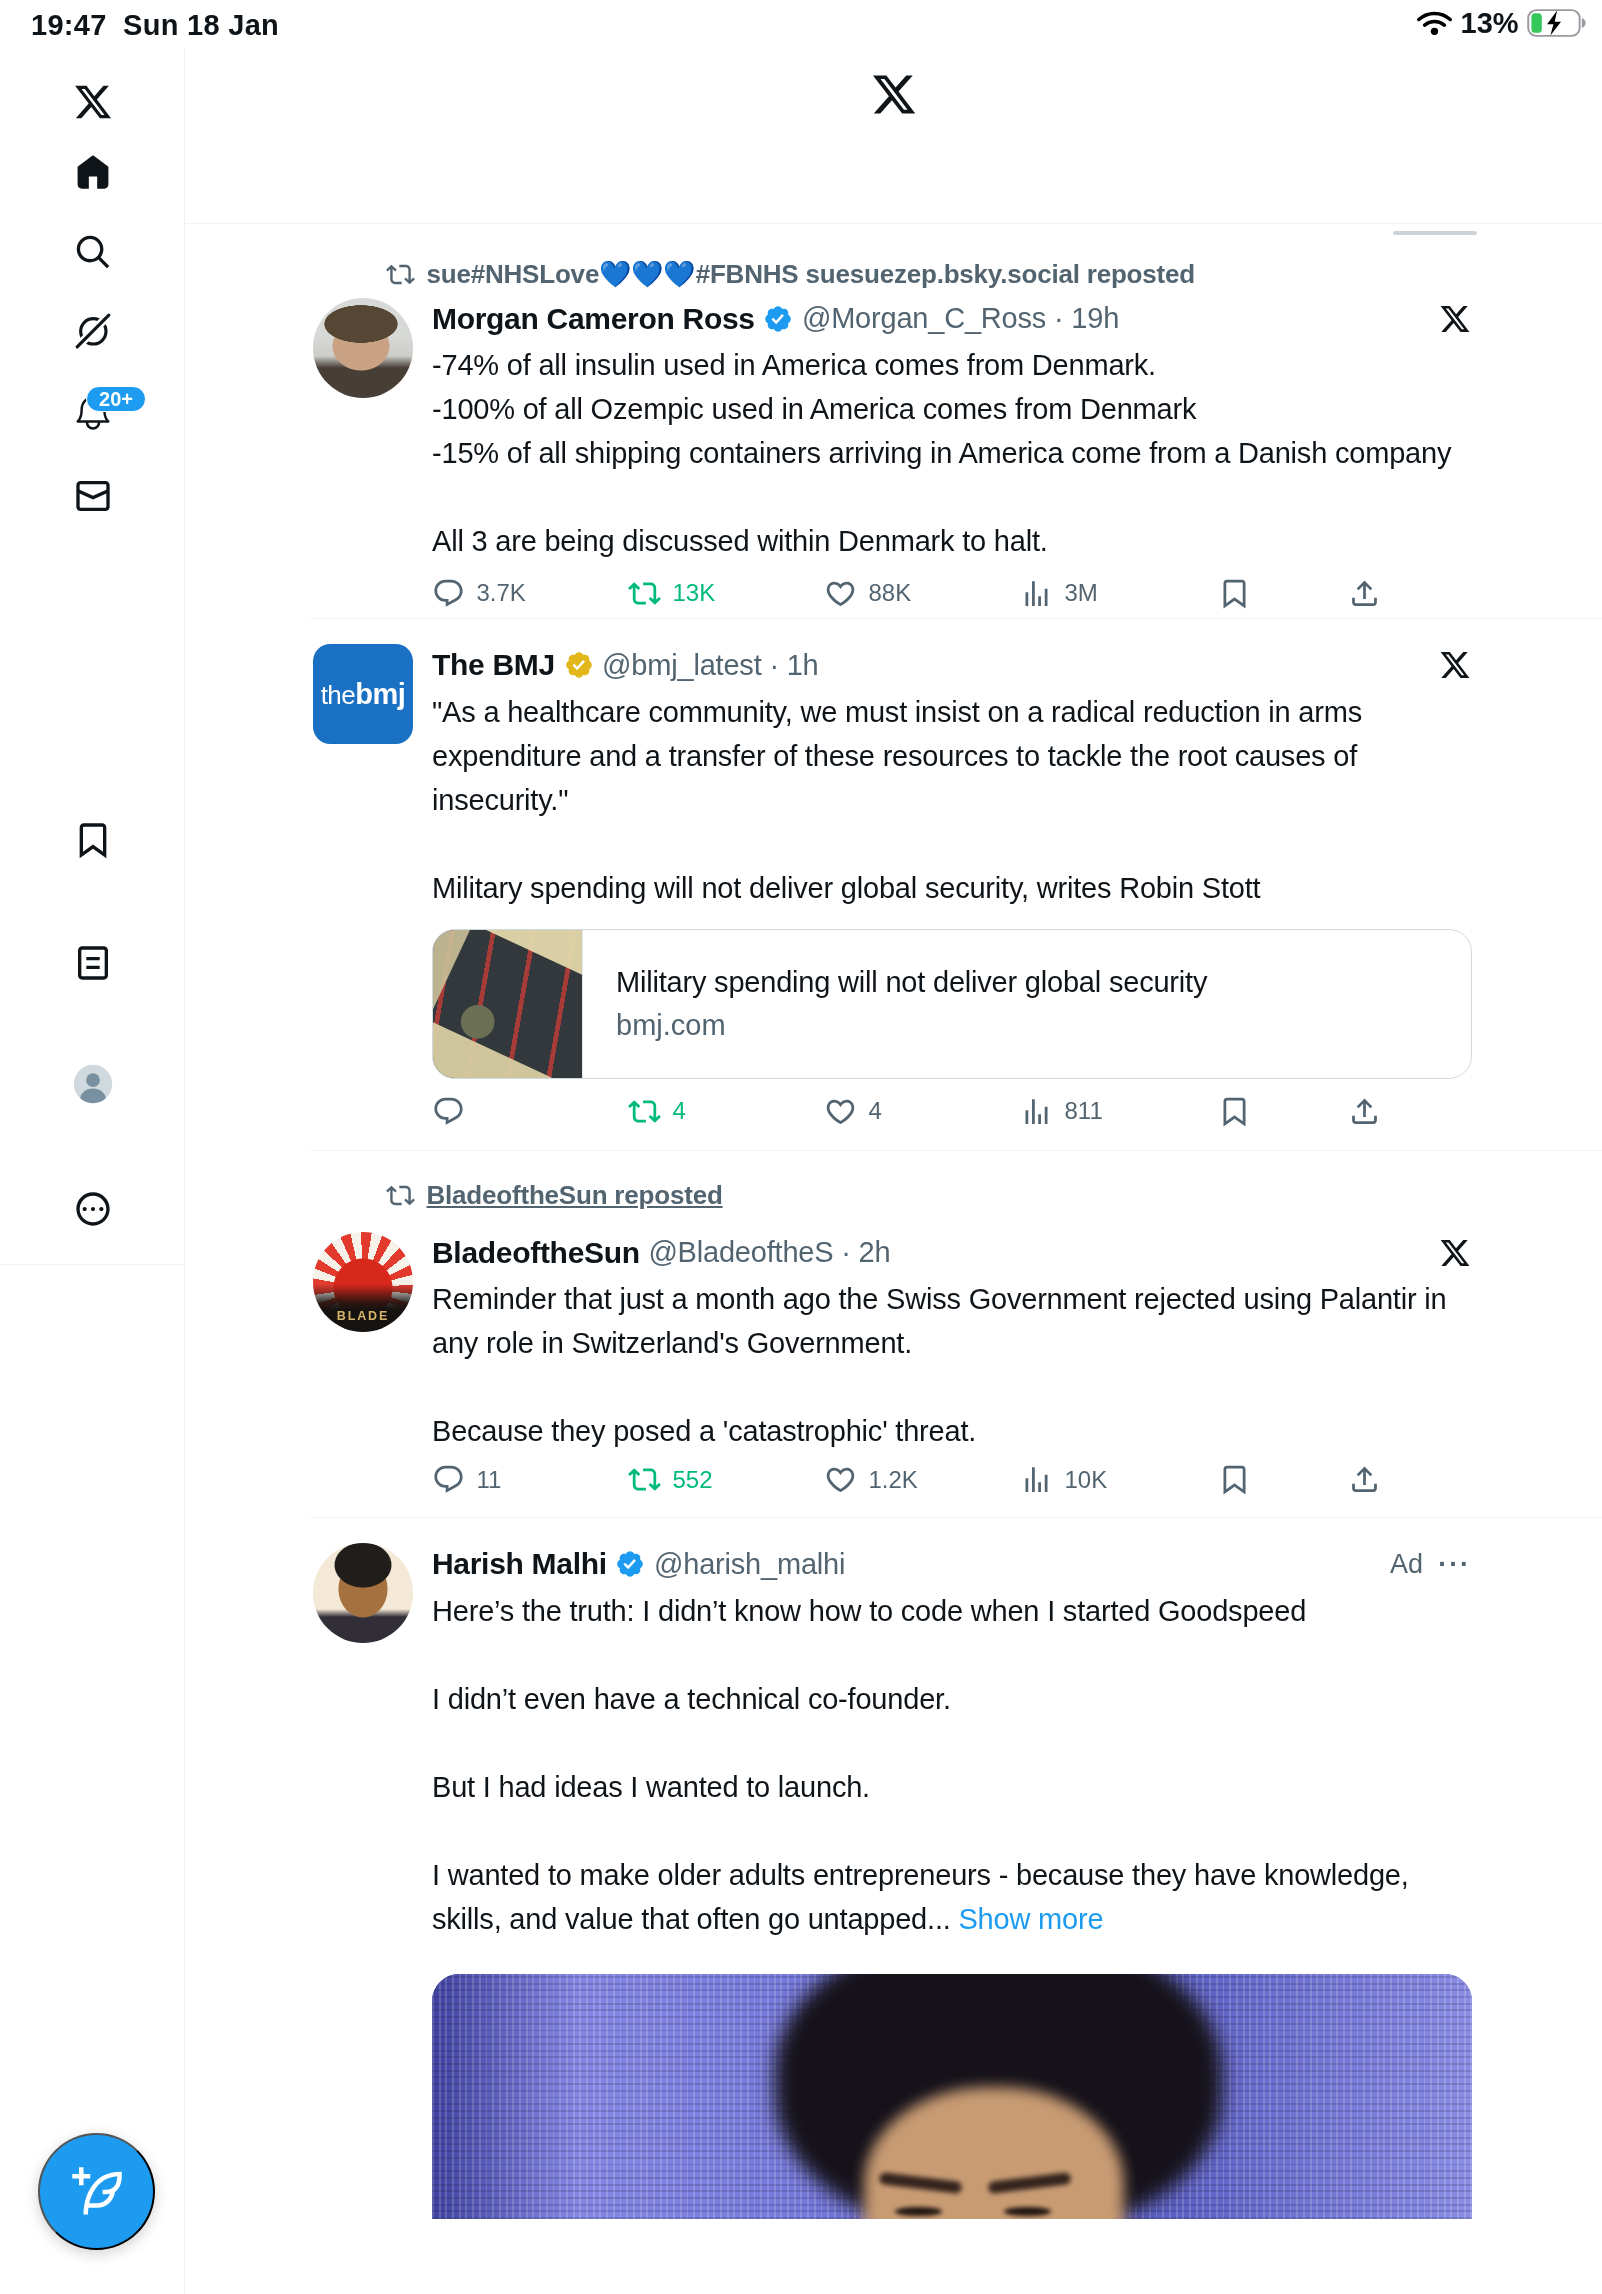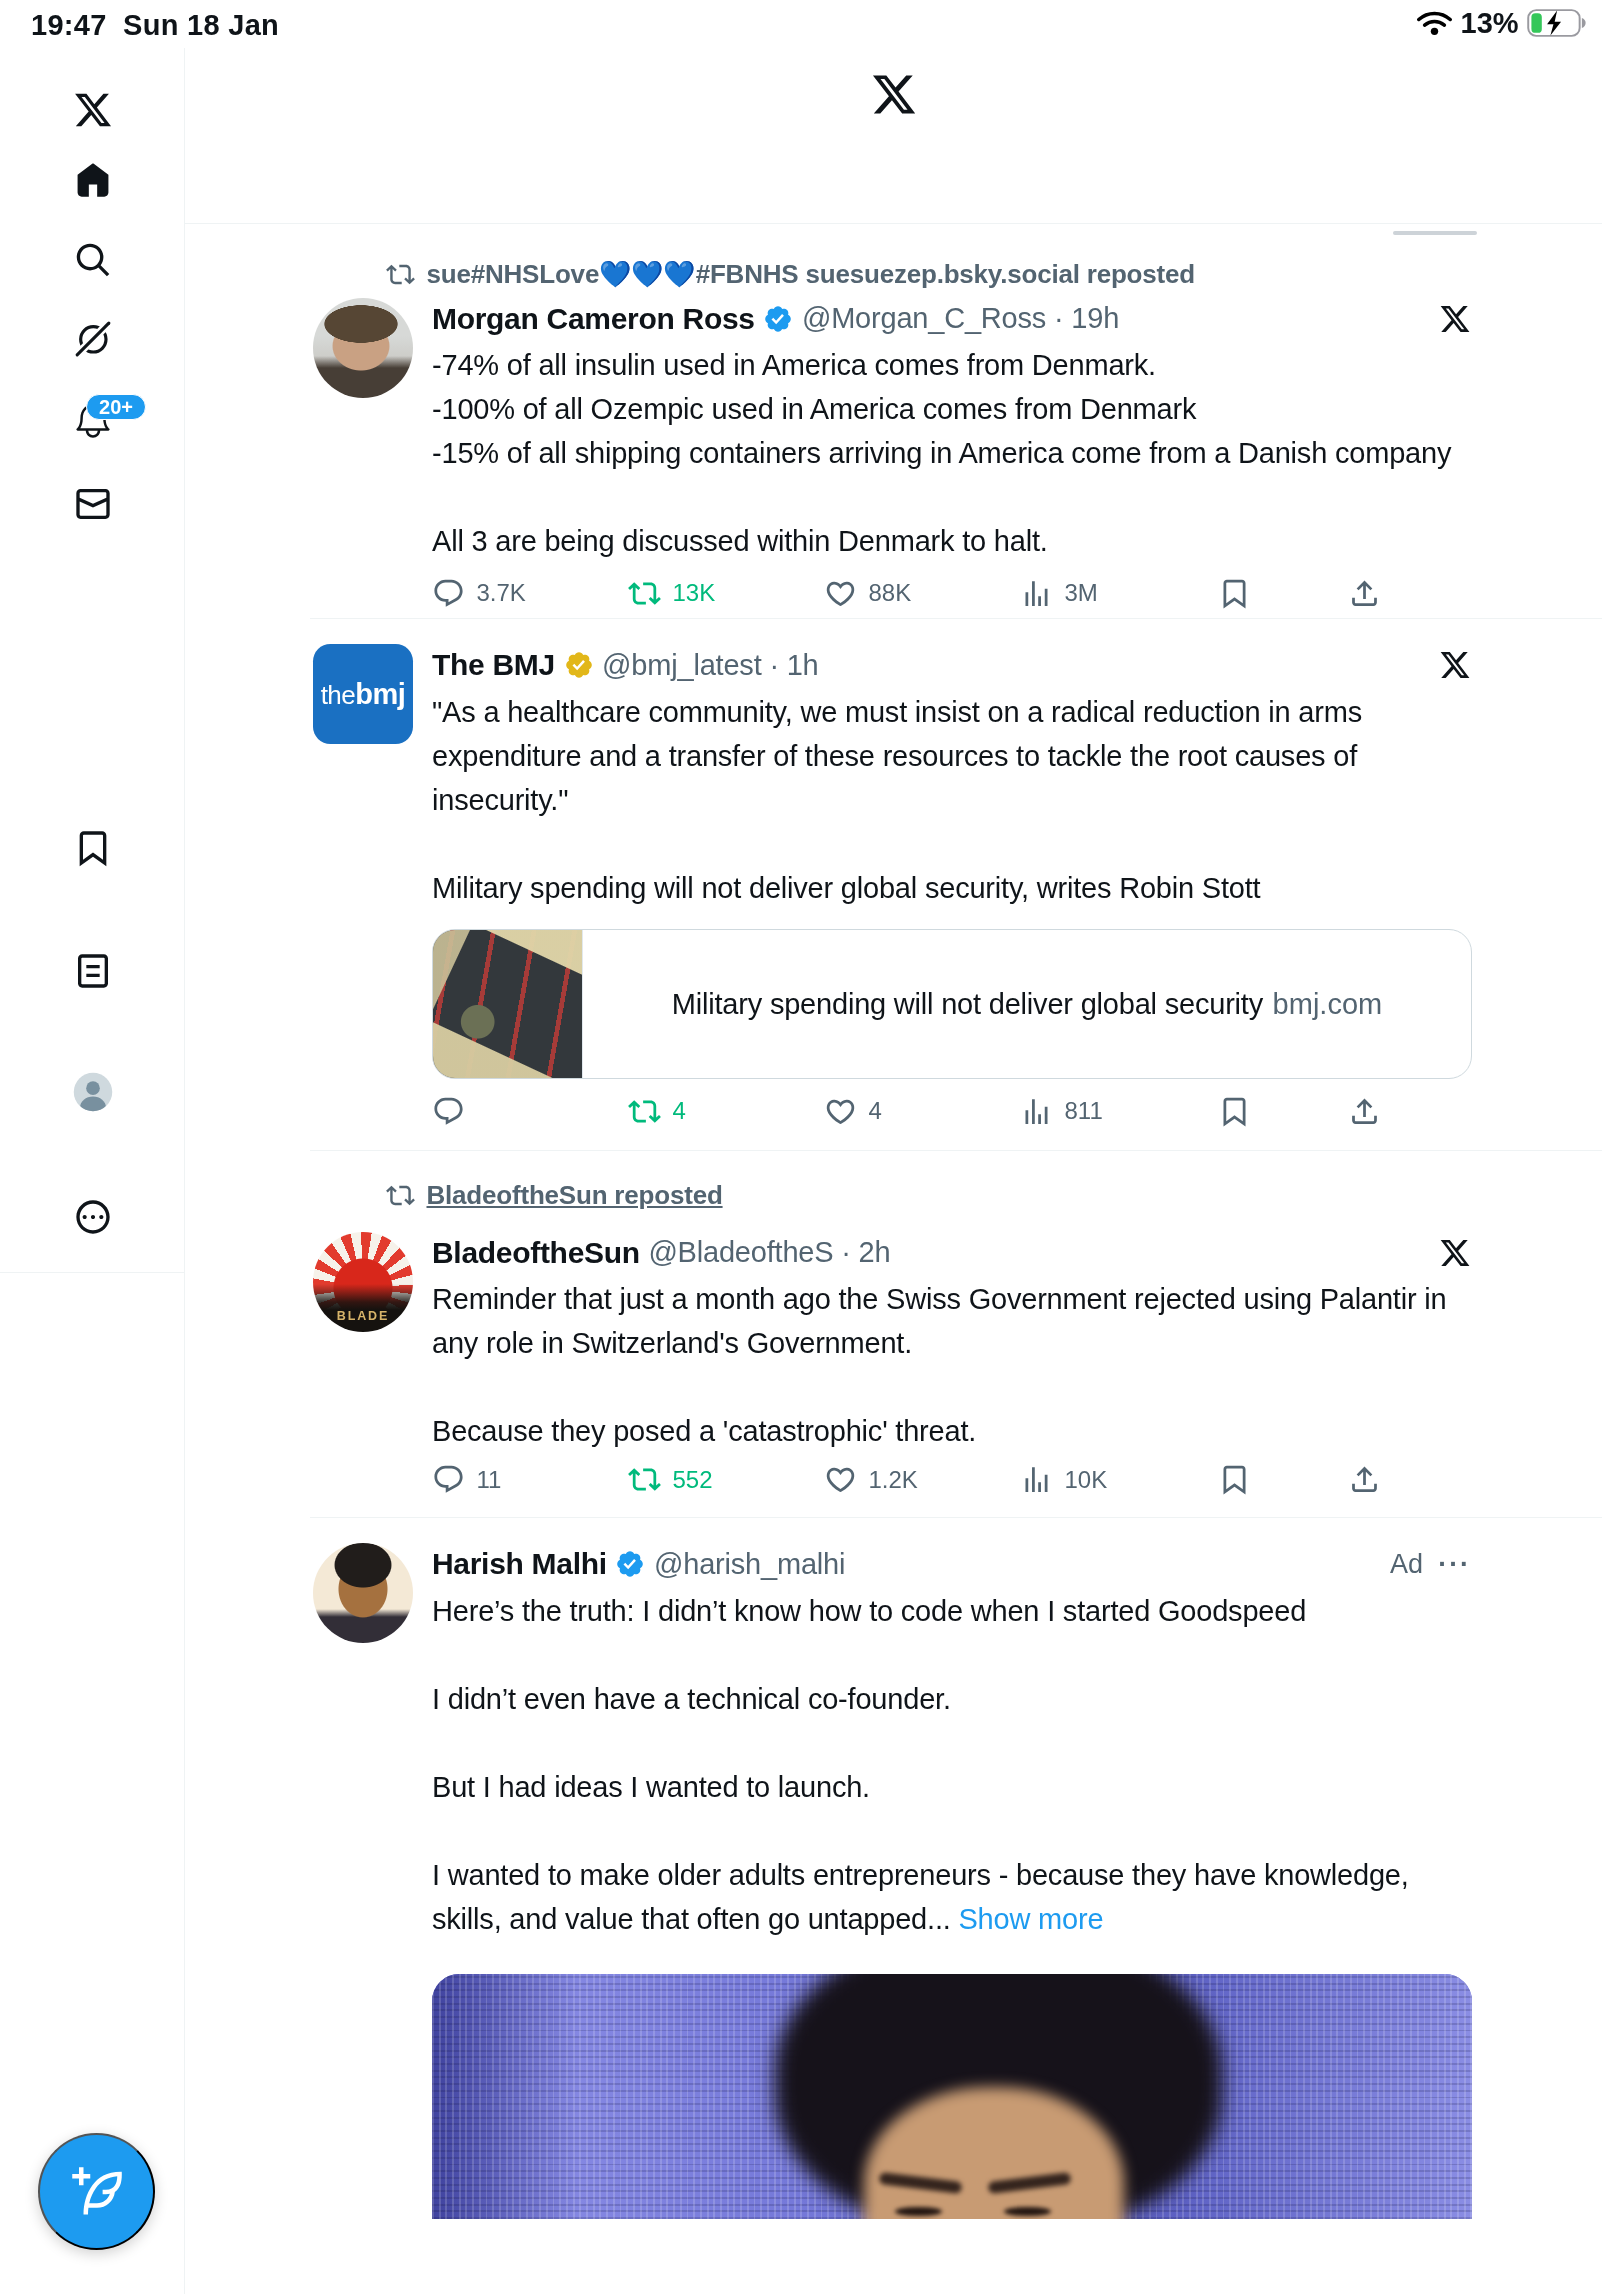--- a/index.html
+++ b/index.html
@@ -11,21 +11,21 @@
   .status-bar { position:absolute; top:0; left:0; width:100%; height:48px; z-index:30; }
   .sb-time { position:absolute; left:31px; top:8.6px; font-size:29px; font-weight:600; letter-spacing:0.3px; }
   .sb-date { position:absolute; left:123px; top:8.6px; font-size:29px; font-weight:600; letter-spacing:0.3px; }
   .sb-right { position:absolute; right:15.4px; top:6.7px; display:flex; align-items:center; gap:8px; }
   .sb-wifi { width:37px; height:27px; }
   .sb-batt-pct { font-size:29px; font-weight:600; }
   .sb-batt { width:60px; height:30px; }
 
   
   .rail { position:absolute; left:0; top:48px; bottom:0; width:185px; border-right:1px solid #eff3f4; background:#fff; z-index:20; }
-  .rail-nav { position:absolute; left:0; top:12px; width:100%; height:1213px; border-bottom:1px solid #eff3f4; }
+  .rail-nav { position:absolute; left:0; top:4px; width:100%; height:1213px; border-bottom:1px solid #eff3f4; }
   .rail-item { position:absolute; left:72px; width:42px; height:42px; display:flex; align-items:center; justify-content:center; cursor:pointer; }
   .ric { width:40px; height:40px; fill:#0f1419; color:#0f1419; }
   .ric-avatar { width:46px; height:46px; }
   .badge { position:absolute; left:86px; top:334px; min-width:60px; height:26px; background:#1d9bf0; color:#fff;
            font-size:20px; font-weight:700; border-radius:14.4px; display:flex; align-items:center; justify-content:center;
            padding:0 8.6px; border:1.9px solid #fff; z-index:2; }
   .compose-btn { position:absolute; left:38px; top:2133px; width:117px; height:117px; border-radius:50%;
                  background:#1d9bf0; display:flex; align-items:center; justify-content:center; cursor:pointer; z-index:25;
                  box-shadow:0 3.8px 13.4px rgba(0,0,0,.18); }
   .compose-btn svg { width:54px; height:54px; fill:#fff; }
@@ -89,21 +89,21 @@
   
   .card { display:flex; width:1040px; height:150px; border:1px solid #cfd9de; border-radius:23px; overflow:hidden;
           margin-top:19px; cursor:pointer; background:#fff; }
   .card-img { width:150px; flex:none; background:
       linear-gradient(205deg, rgba(224,213,168,.96) 0 40px, transparent 41px),
       linear-gradient(25deg, rgba(214,203,160,.96) 0 50px, transparent 51px),
       linear-gradient(115deg, rgba(202,192,152,.9) 0 33px, transparent 34px),
       radial-gradient(circle at 30% 62%, #6b7055 0 16.3px, transparent 17.3px),
       repeating-linear-gradient(100deg, transparent 0 17.3px, rgba(205,60,55,.75) 17.3px 22px, transparent 22px 40px),
       #33383c; border-right:1px solid #e1e8ed; }
-  .card-text { flex:1; display:flex; flex-direction:row; justify-content:center; gap:9.6px; padding:0 33px; min-width:0;align-items:center; }
+  .card-text { flex:1; display:flex; flex-direction:column; justify-content:center; gap:9.6px; padding:0 33px; min-width:0; }
   .card-title { font-size:29px; color:#0f1419; letter-spacing:-0.2px; }
   .card-domain { font-size:29px; color:#536471; }
 
   
   .stats { display:flex; align-items:center; width:951px; color:#536471; }
   .st { display:flex; align-items:center; gap:11.5px; width:196px; font-size:24px; cursor:pointer; }
   .st .ic { width:33px; height:33px; fill:currentColor; }
   .st-green { color:#00ba7c; font-weight:500; }
   .st-bm { width:38px; margin-left:1.9px; }
   .st-sh { width:33px; margin-left:92px; }

